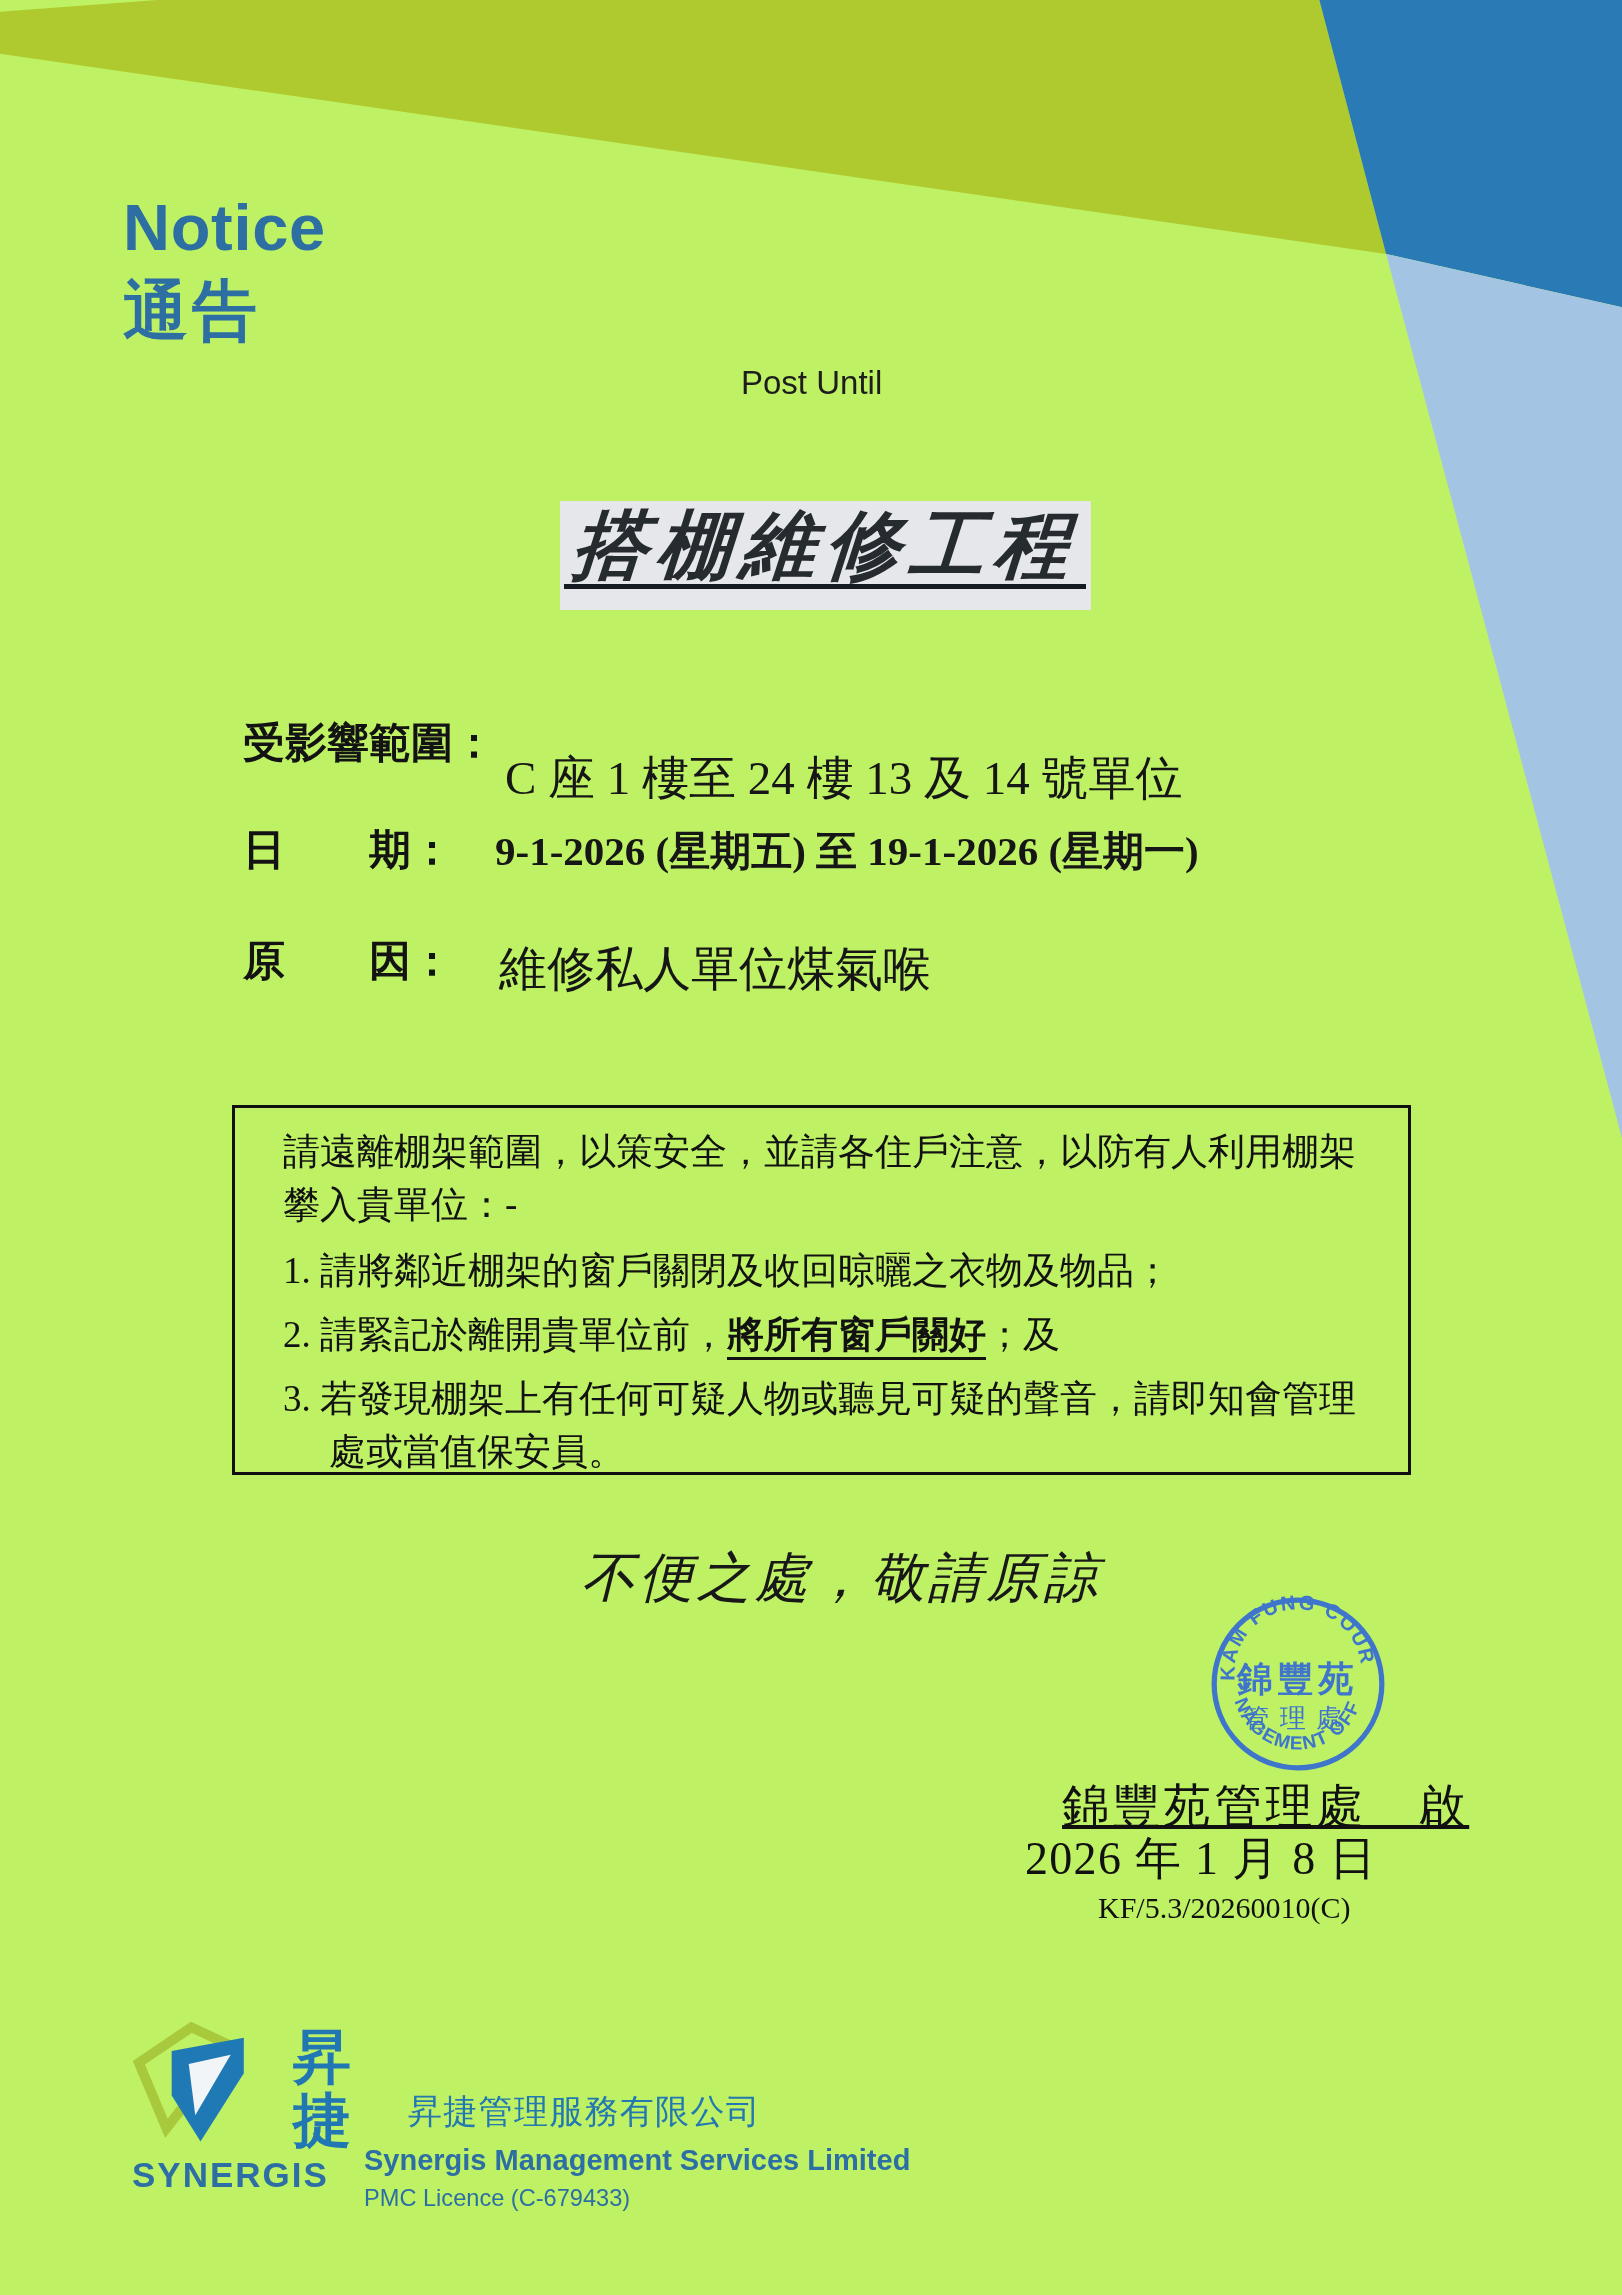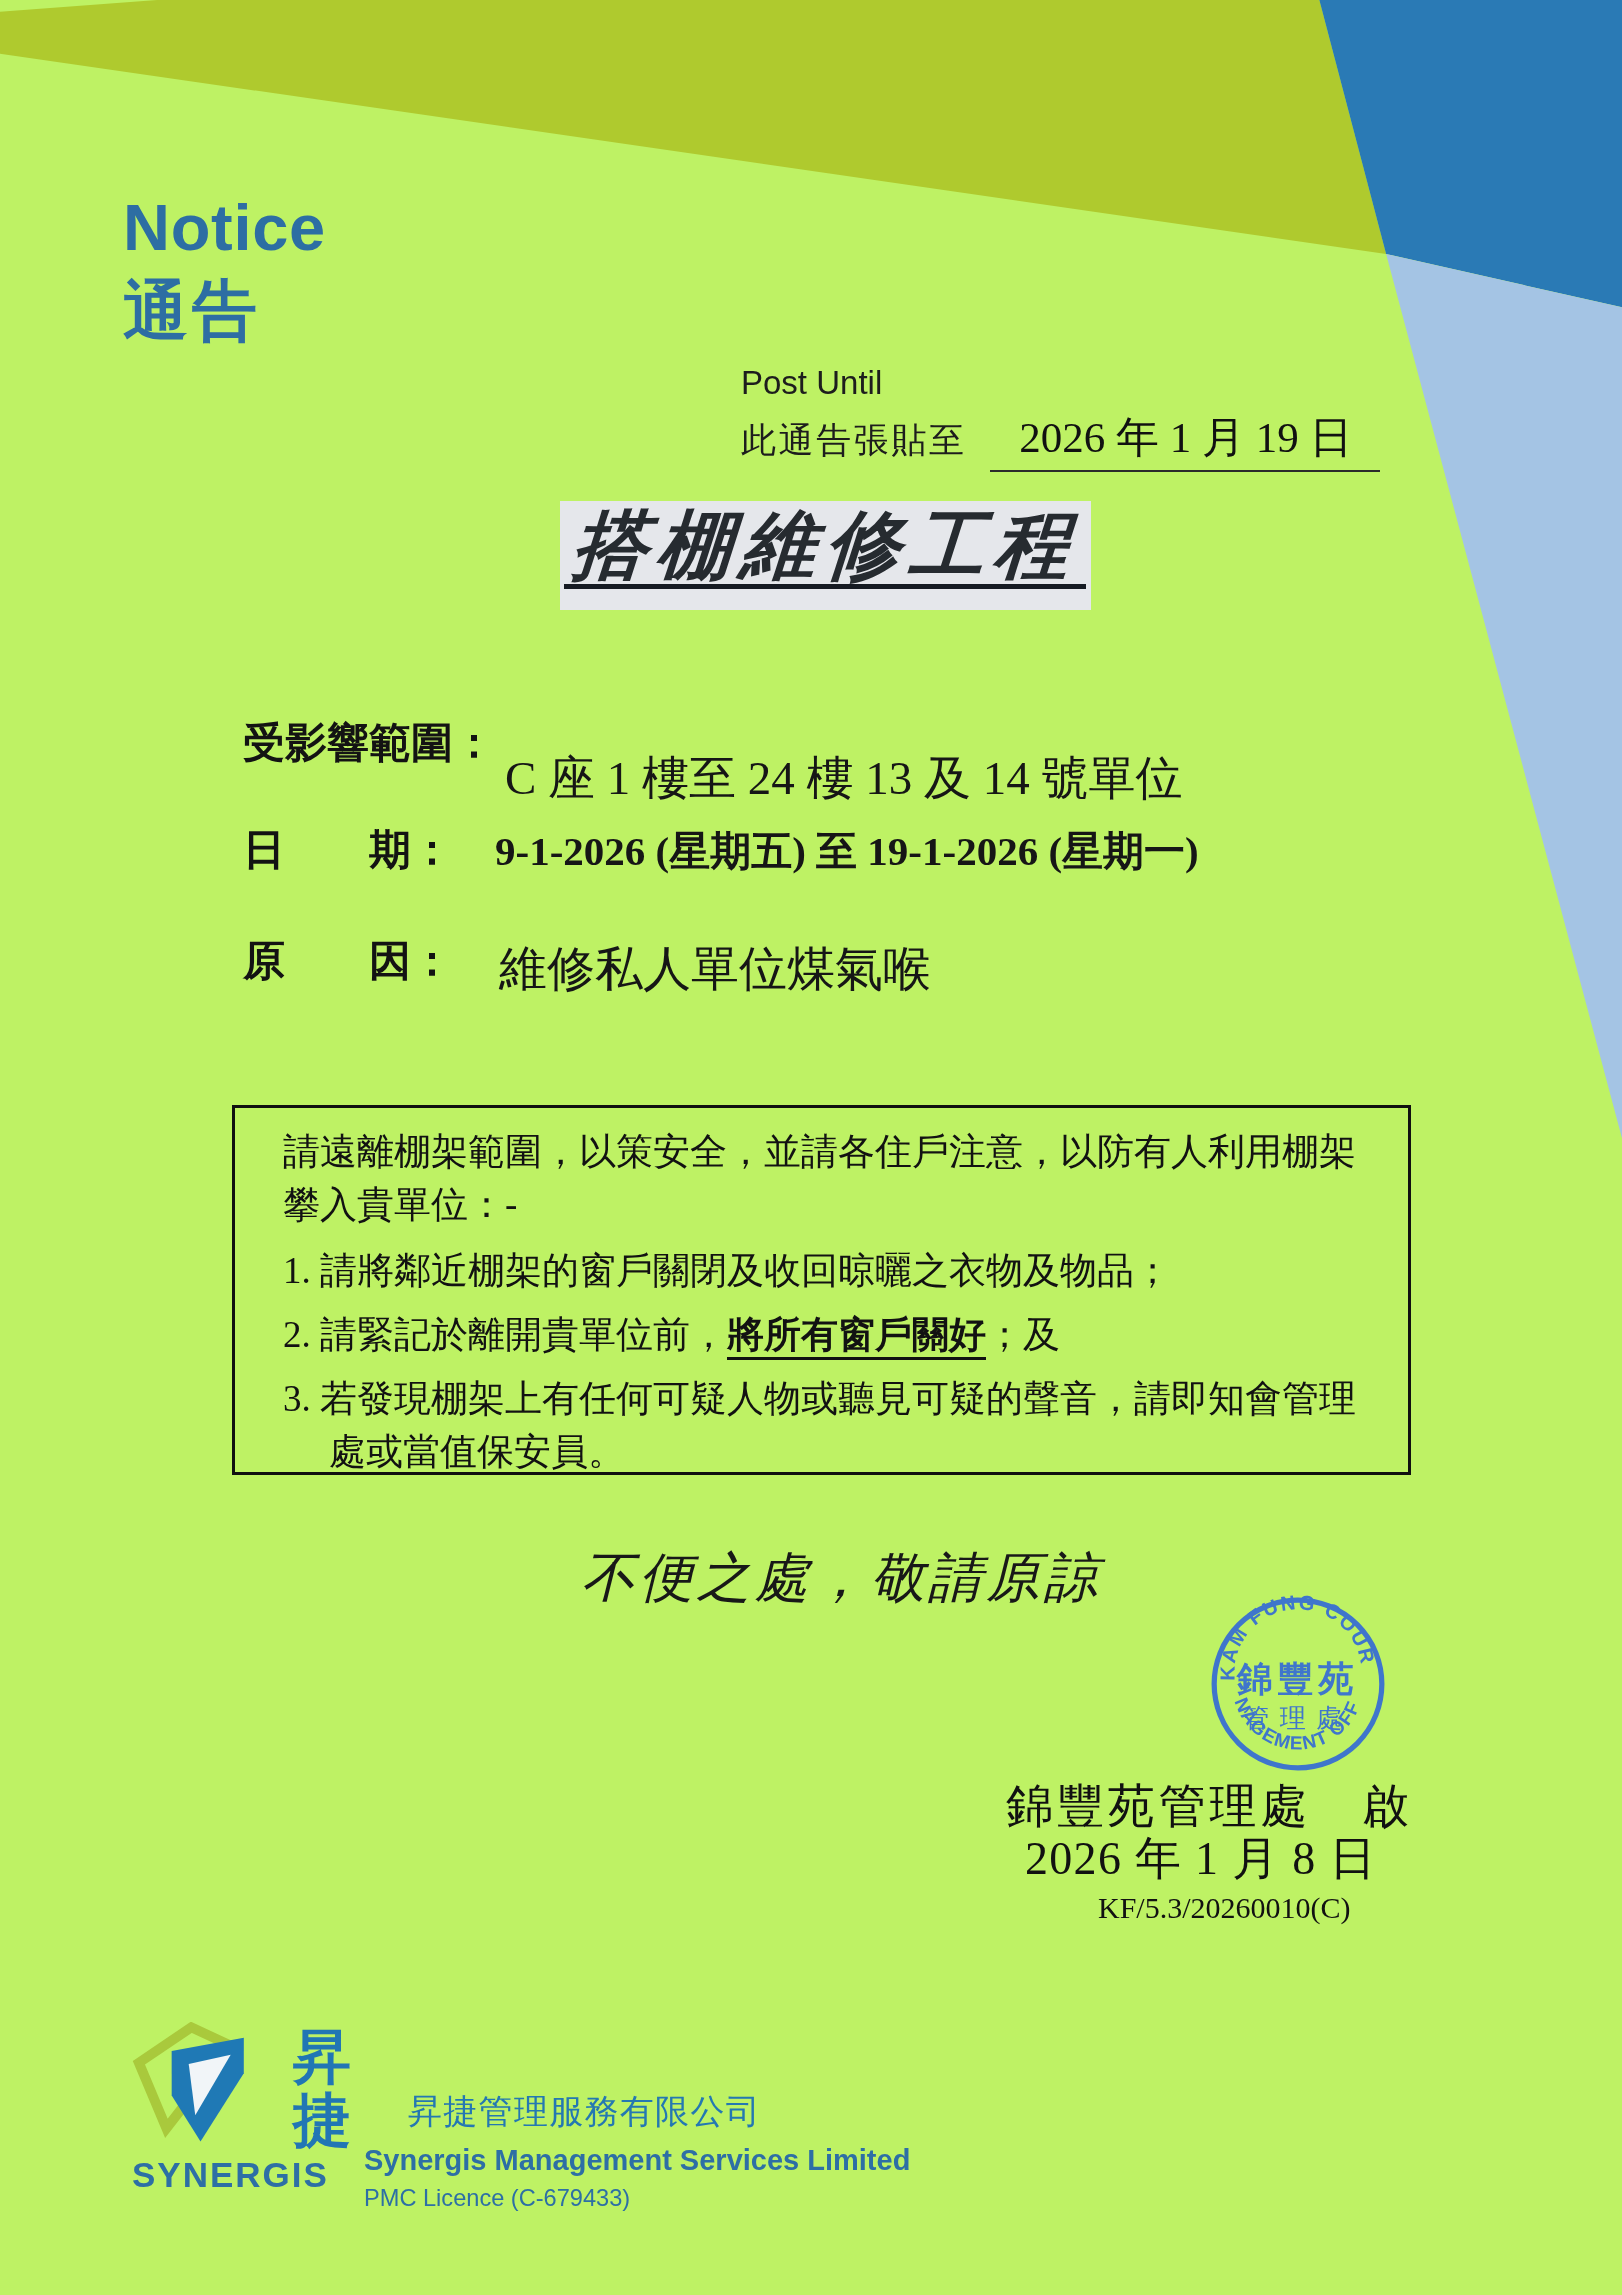--- a/index.html
+++ b/index.html
@@ -80,21 +80,21 @@
 
   .closing {
     position:absolute; left:581px; top:1542px;
     font-size:54px; font-style:italic; letter-spacing:3.9px; color:#181818;
     white-space:nowrap;
   }
 
   .stamp { position:absolute; left:1205px; top:1591px; }
 
   .sig-line { position:absolute; white-space:nowrap; color:#111; }
-  .sig-signer { left:1006px; top:1775px; font-size:47px; letter-spacing:3.9px; }
+  .sig-signer { left:1062px; top:1775px; font-size:47px; letter-spacing:3.9px;text-decoration:underline; }
   .sig-date   { left:1025px; top:1828px; font-size:46px; letter-spacing:1.3px; }
   .sig-ref    { left:1098px; top:1891px; font-size:30px; }
 
   .footer-logo { position:absolute; left:131px; top:2022px; }
   .logo-zh {
     position:absolute; left:293px; top:2025px;
     font-family:"Liberation Sans","DejaVu Sans",sans-serif;
     font-size:58px; font-weight:600; color:#2176b4; line-height:63px;
     text-align:center;
   }
@@ -118,24 +118,20 @@
     <polygon points="0,18 240,0 2016,0 2118,388 0,82" fill="#afca2e"></polygon>
     <polygon points="2016,0 2480,0 2480,470 2118,388" fill="#2a7ab5"></polygon>
     <polygon points="2118,388 2480,470 2480,1745" fill="#a4c4e4"></polygon>
   </svg>
 
   <div class="notice-en">Notice</div>
   <div class="notice-zh">通告</div>
 
   <div class="post-until">
     <div class="en">Post Until</div>
-    <div class="row">
-      <span class="zh">此通告張貼至</span>
-      <span class="date">2026 年 1 月 19 日</span>
-    </div>
   </div>
 
   <div class="doc-title-box">
     <div class="txt">搭棚維修工程</div>
     <div class="rule"></div>
   </div>
 
   <div class="fld fld-label" style="left:243px; top:715px;">受影響範圍：</div>
   <div class="fld v-scope" style="left:505px; top:747px;">C 座 1 樓至 24 樓 13 及 14 號單位</div>
 

